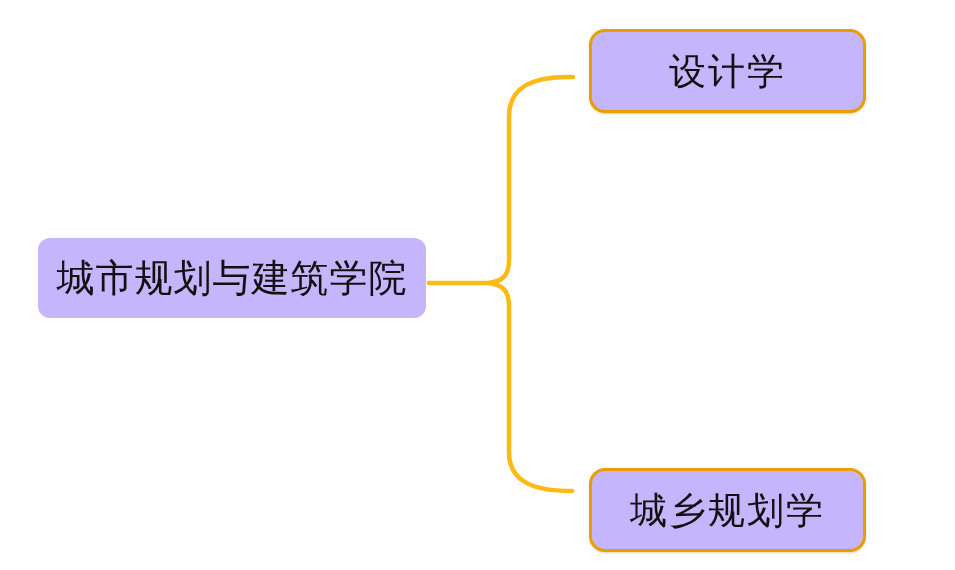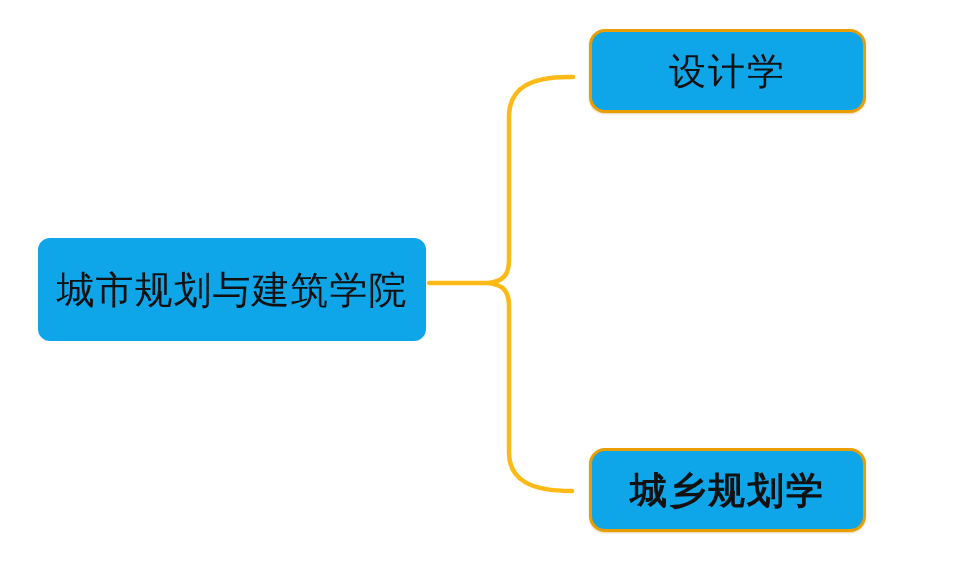--- a/index.html
+++ b/index.html
@@ -14,48 +14,48 @@
     background: #ffffff;
     overflow: hidden;
     font-family: "Liberation Serif", "DejaVu Serif", serif;
   }
   .node {
     position: absolute;
     display: flex;
     align-items: center;
     justify-content: center;
     box-sizing: border-box;
-    background: #0ea5e9;
+    background: #c4b5fd;
     color: #111111;
     text-align: center;
     line-height: 1;
   }
   .root-node {
     left: 38px;
     top: 238px;
     width: 388px;
-    height: 103px;
+    height: 80px;
     border-radius: 12px;
     font-size: 38px;
     letter-spacing: 1px;
   }
   .child-node {
     left: 589px;
     width: 277px;
     height: 84px;
     border-radius: 16px;
     border: 3px solid #e89d00;
     font-size: 37px;
     letter-spacing: 2px;
     box-shadow: 0 1px 2px rgba(180, 120, 0, 0.35);
   }
   .child-0 { top: 29px; }
   .child-1 { top: 167px; }
   .child-2 { top: 312px; }
-  .child-3 { top: 448px; font-weight: bold; }
+  .child-3 { top: 468px; }
   .connector-svg {
     position: absolute;
     left: 0;
     top: 0;
     width: 955px;
     height: 570px;
     pointer-events: none;
   }
   .connector-svg path {
     fill: none;

